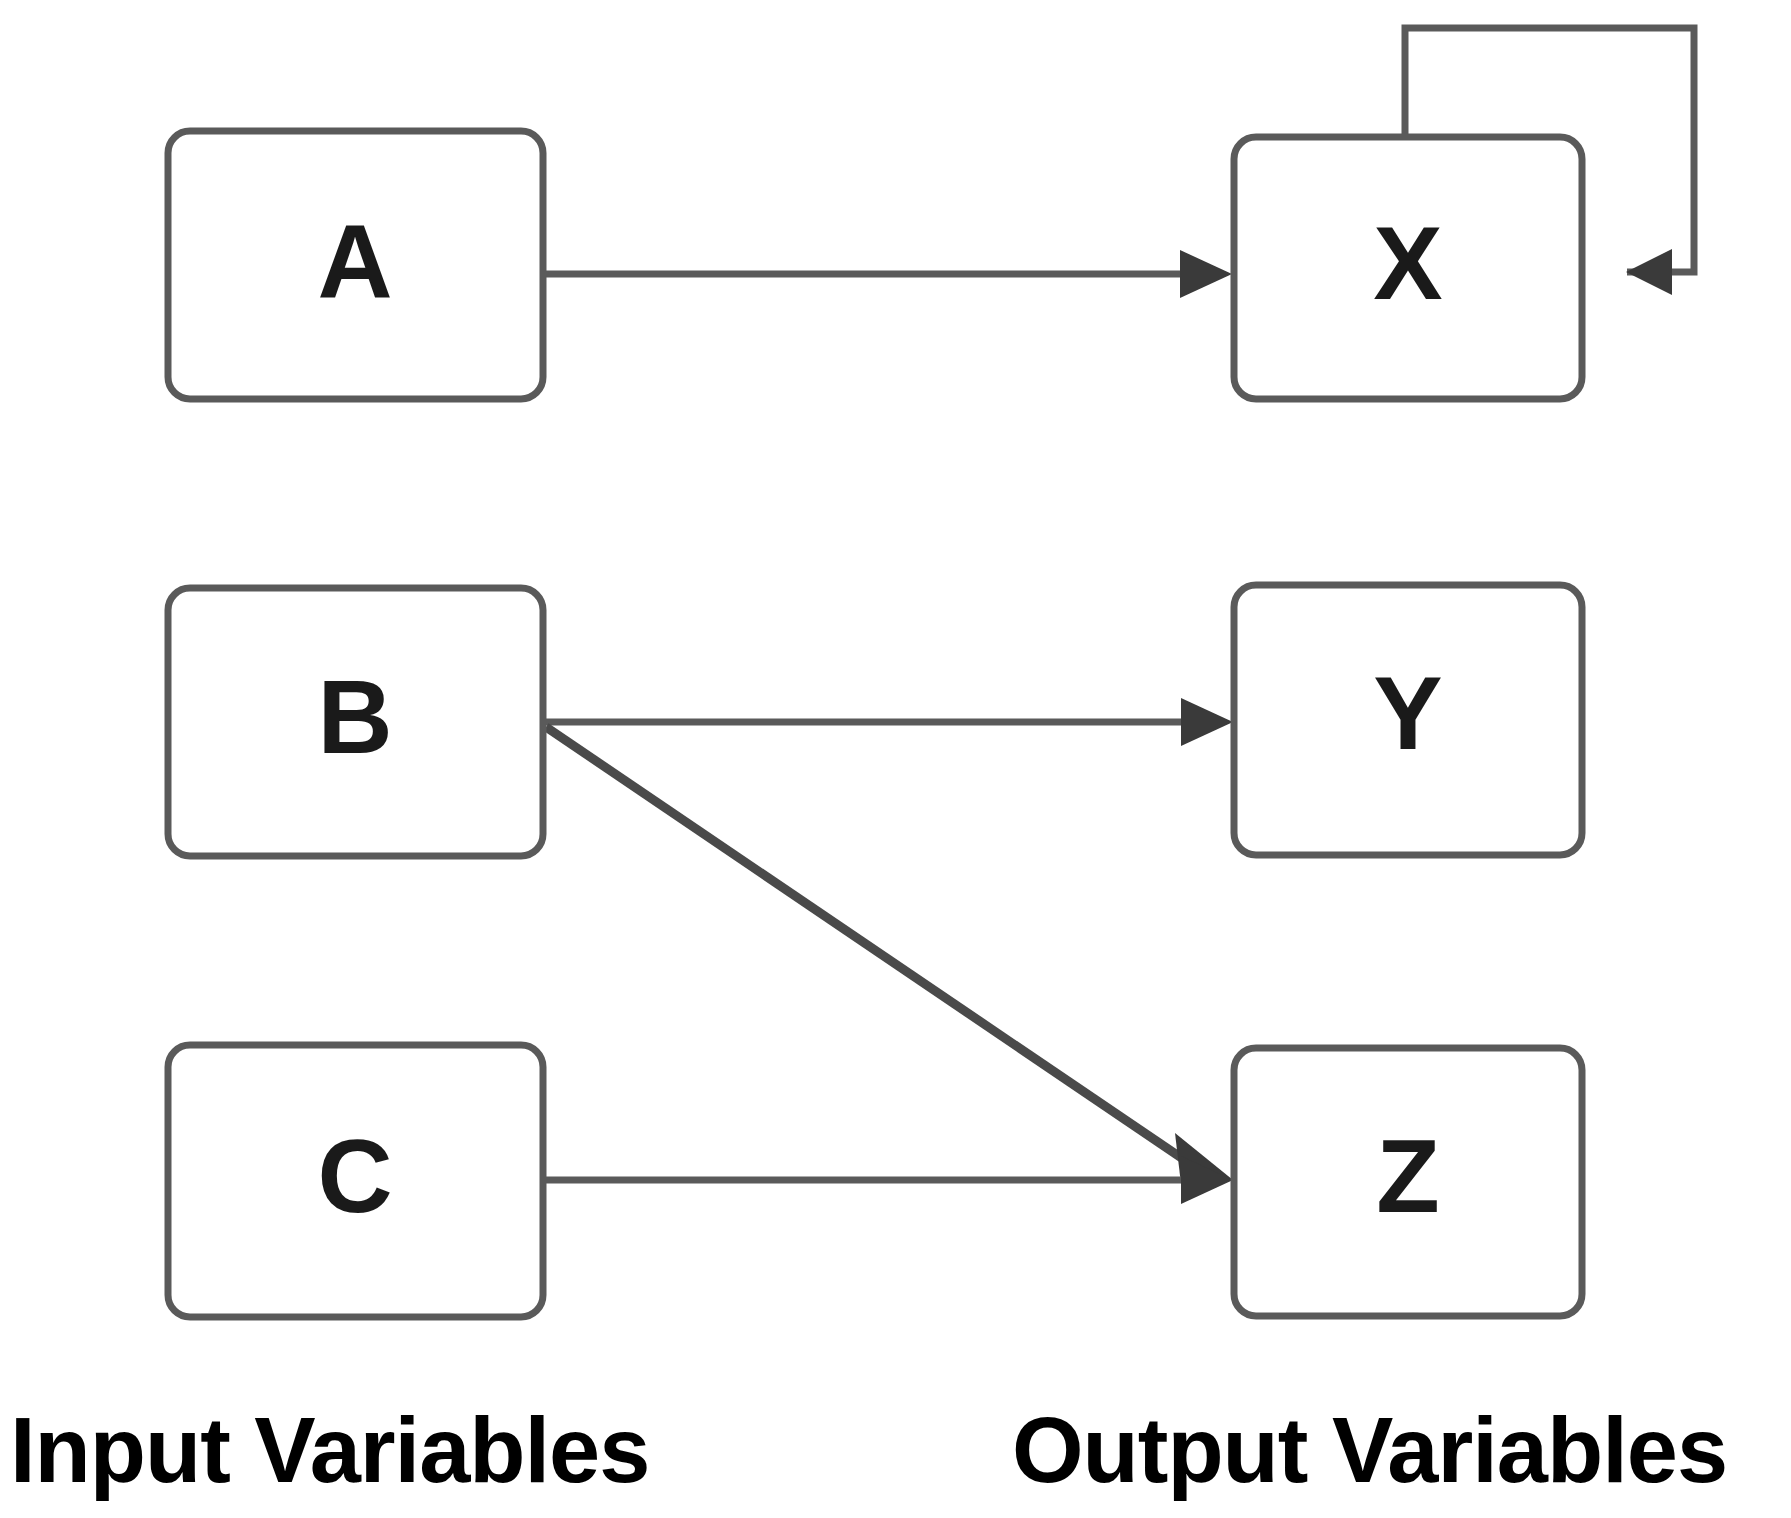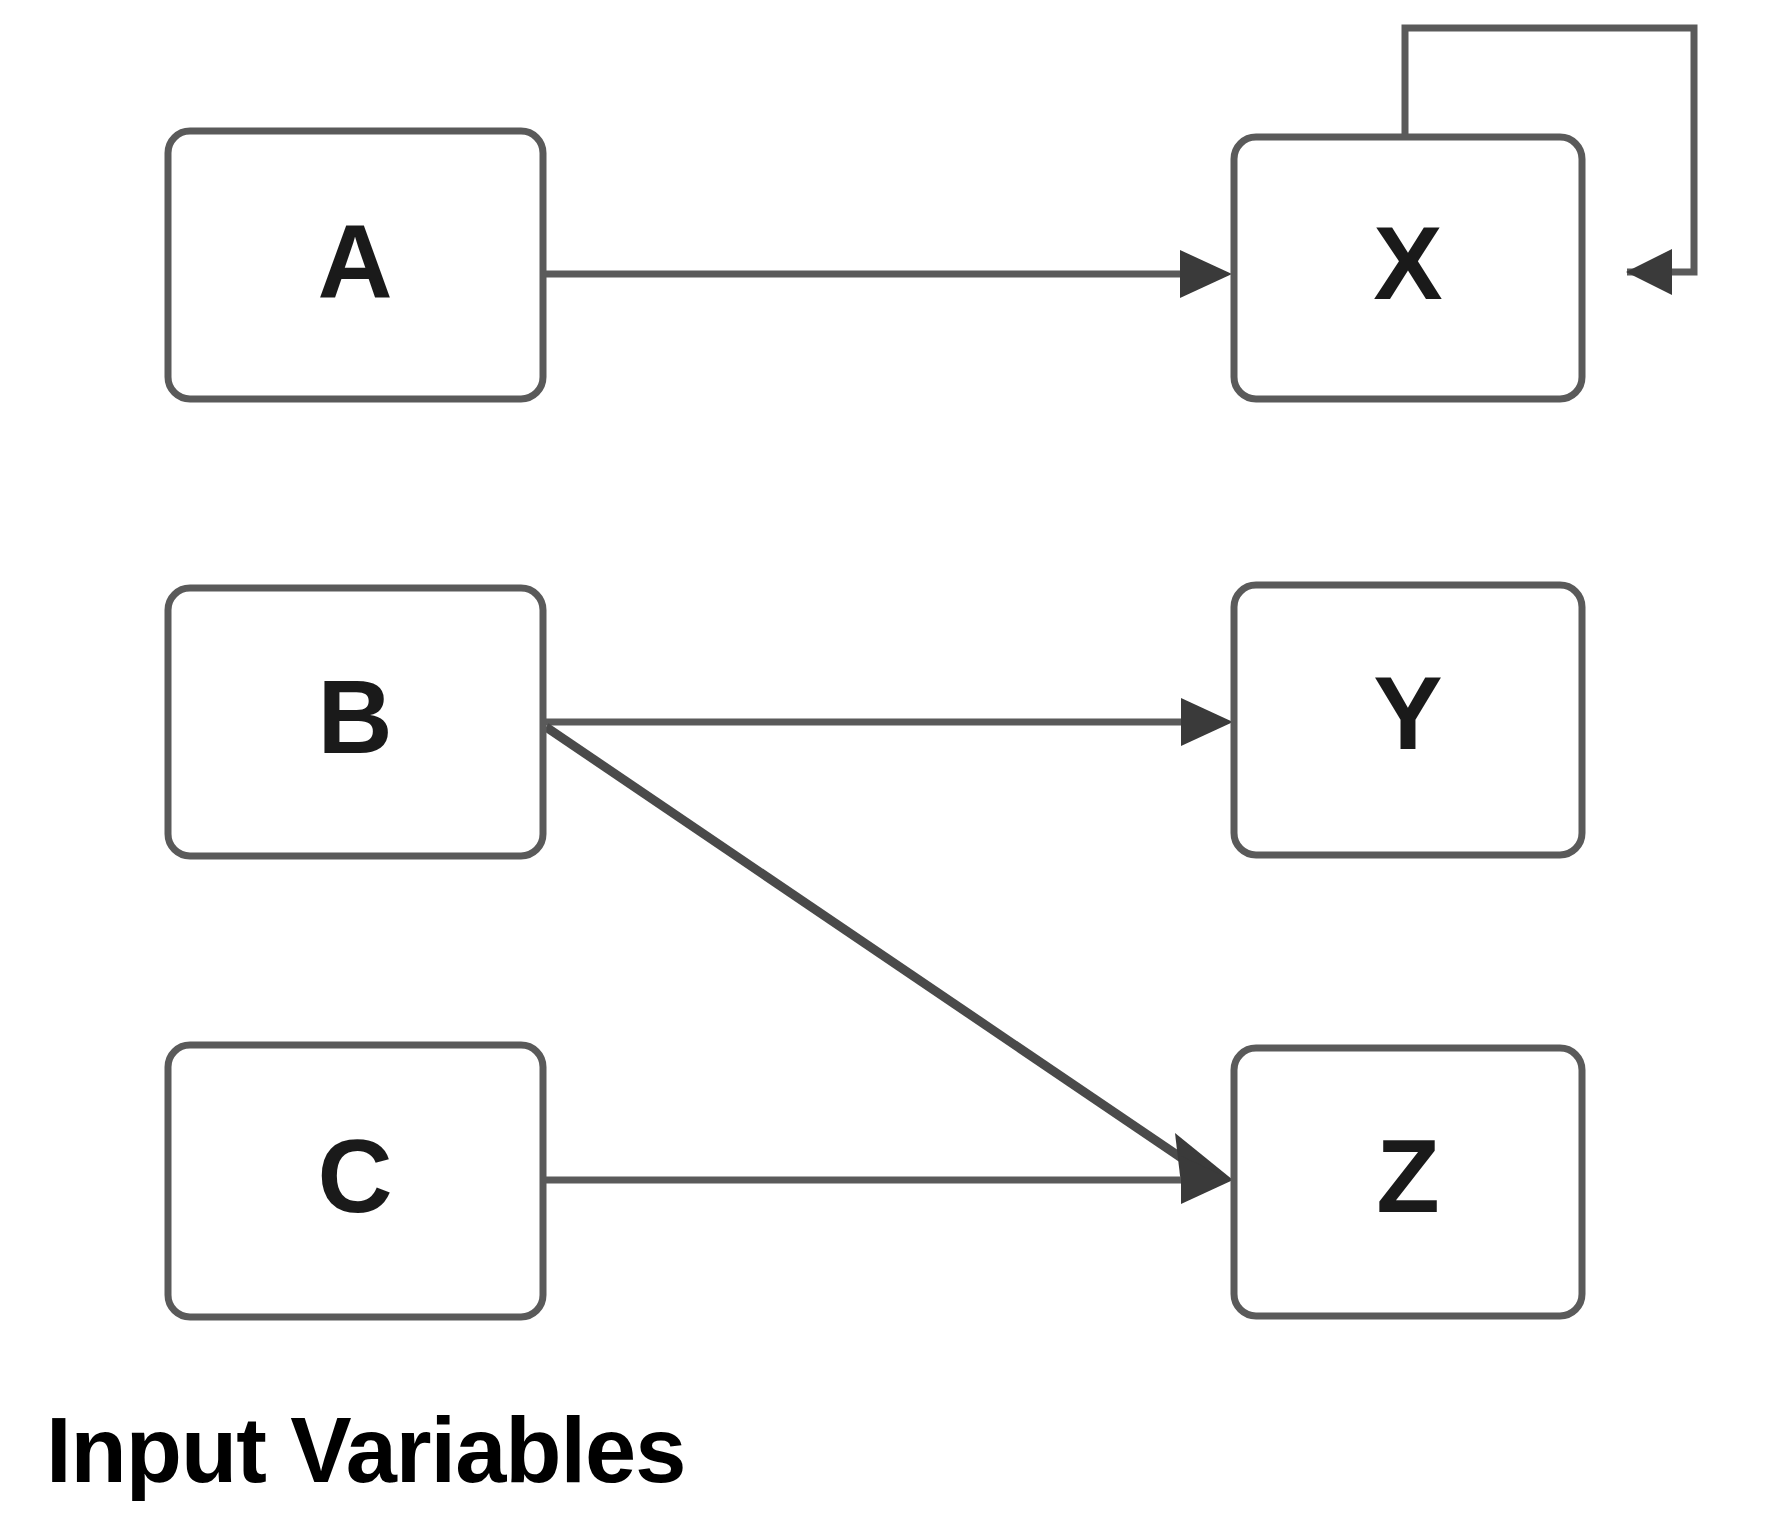--- a/index.html
+++ b/index.html
@@ -54,21 +54,20 @@
   .group-label {
     font-family: "Liberation Sans", sans-serif;
     font-weight: bold;
     font-size: 92px;
     fill: #333333;
     letter-spacing: -1px;
   }
   .caption {
     position: absolute;
     white-space: nowrap;
-    margin-left: 36px;
   }
   #input-caption { left: 10px; top: 1398px; }
   #output-caption { left: 1012px; top: 1398px; }
 </style>
 </head>
 <body>
 
 <div id="stage">
 
   <svg id="diagram-svg" viewBox="0 0 1791 1518">
@@ -125,14 +124,15 @@
 
     <g>
       <rect class="node-box" x="1234" y="1048" width="348" height="268" rx="22" ry="22"></rect>
       <text class="node-label" x="1408" y="1185">Z</text>
     </g>
 
   </svg>
 
   <div class="caption group-label" id="input-caption">Input Variables</div>
 
+  <div class="caption group-label" id="output-caption">Output Variables</div>
 
 </div>
 
 </body></html>

